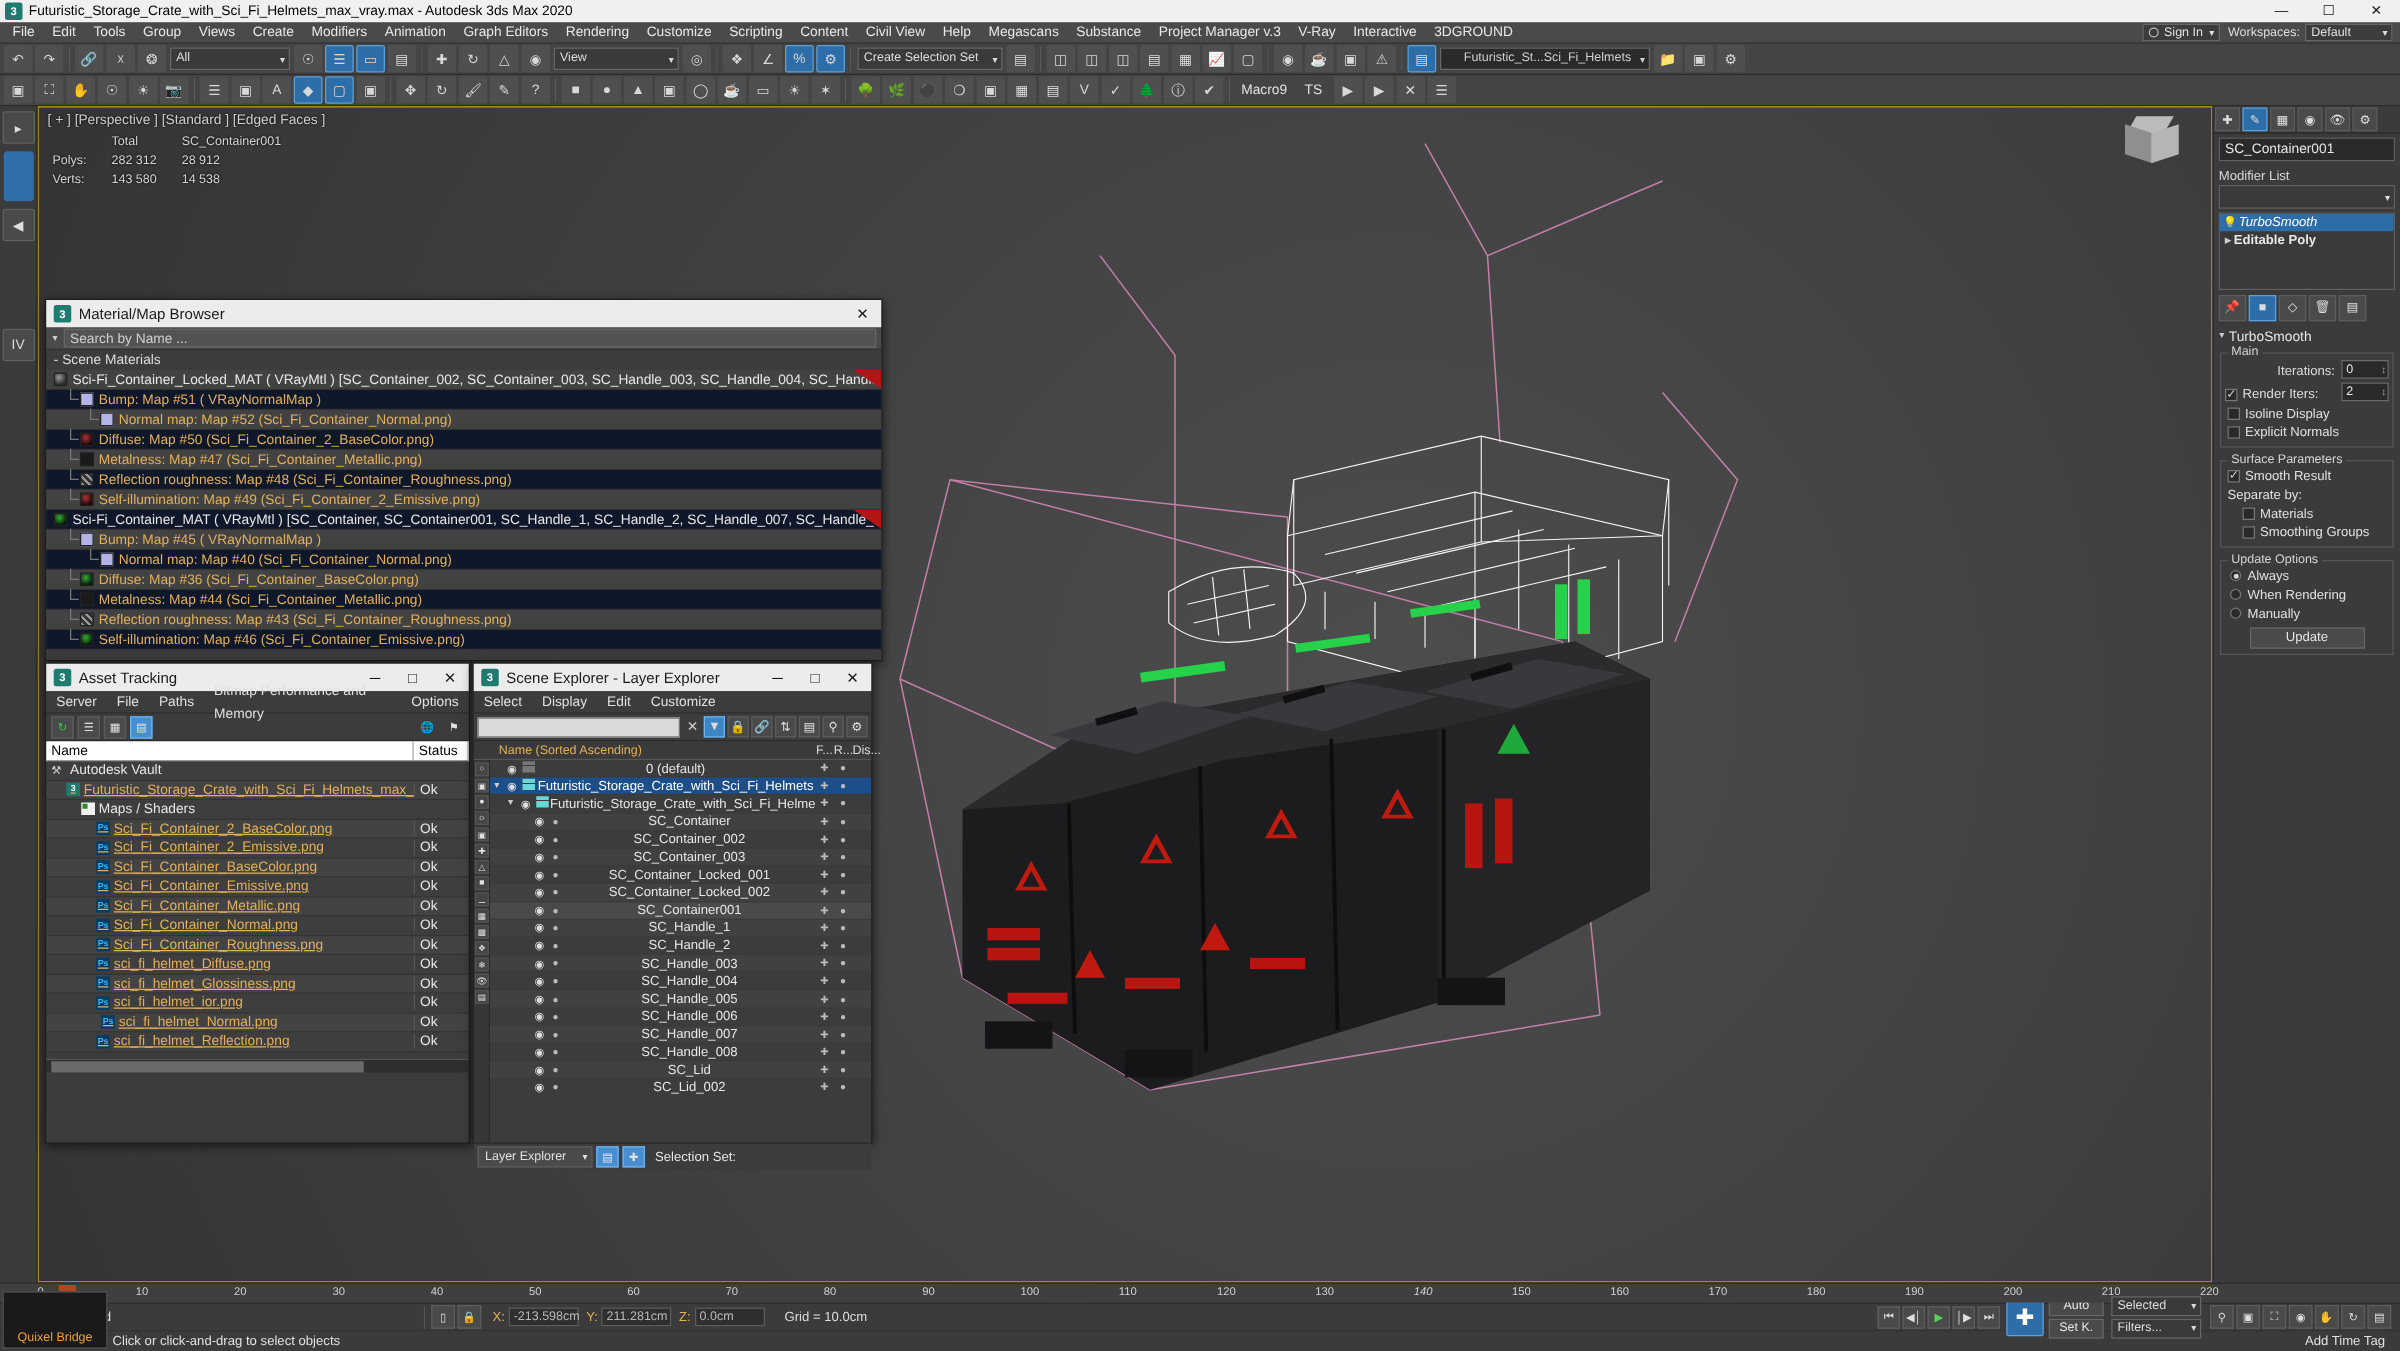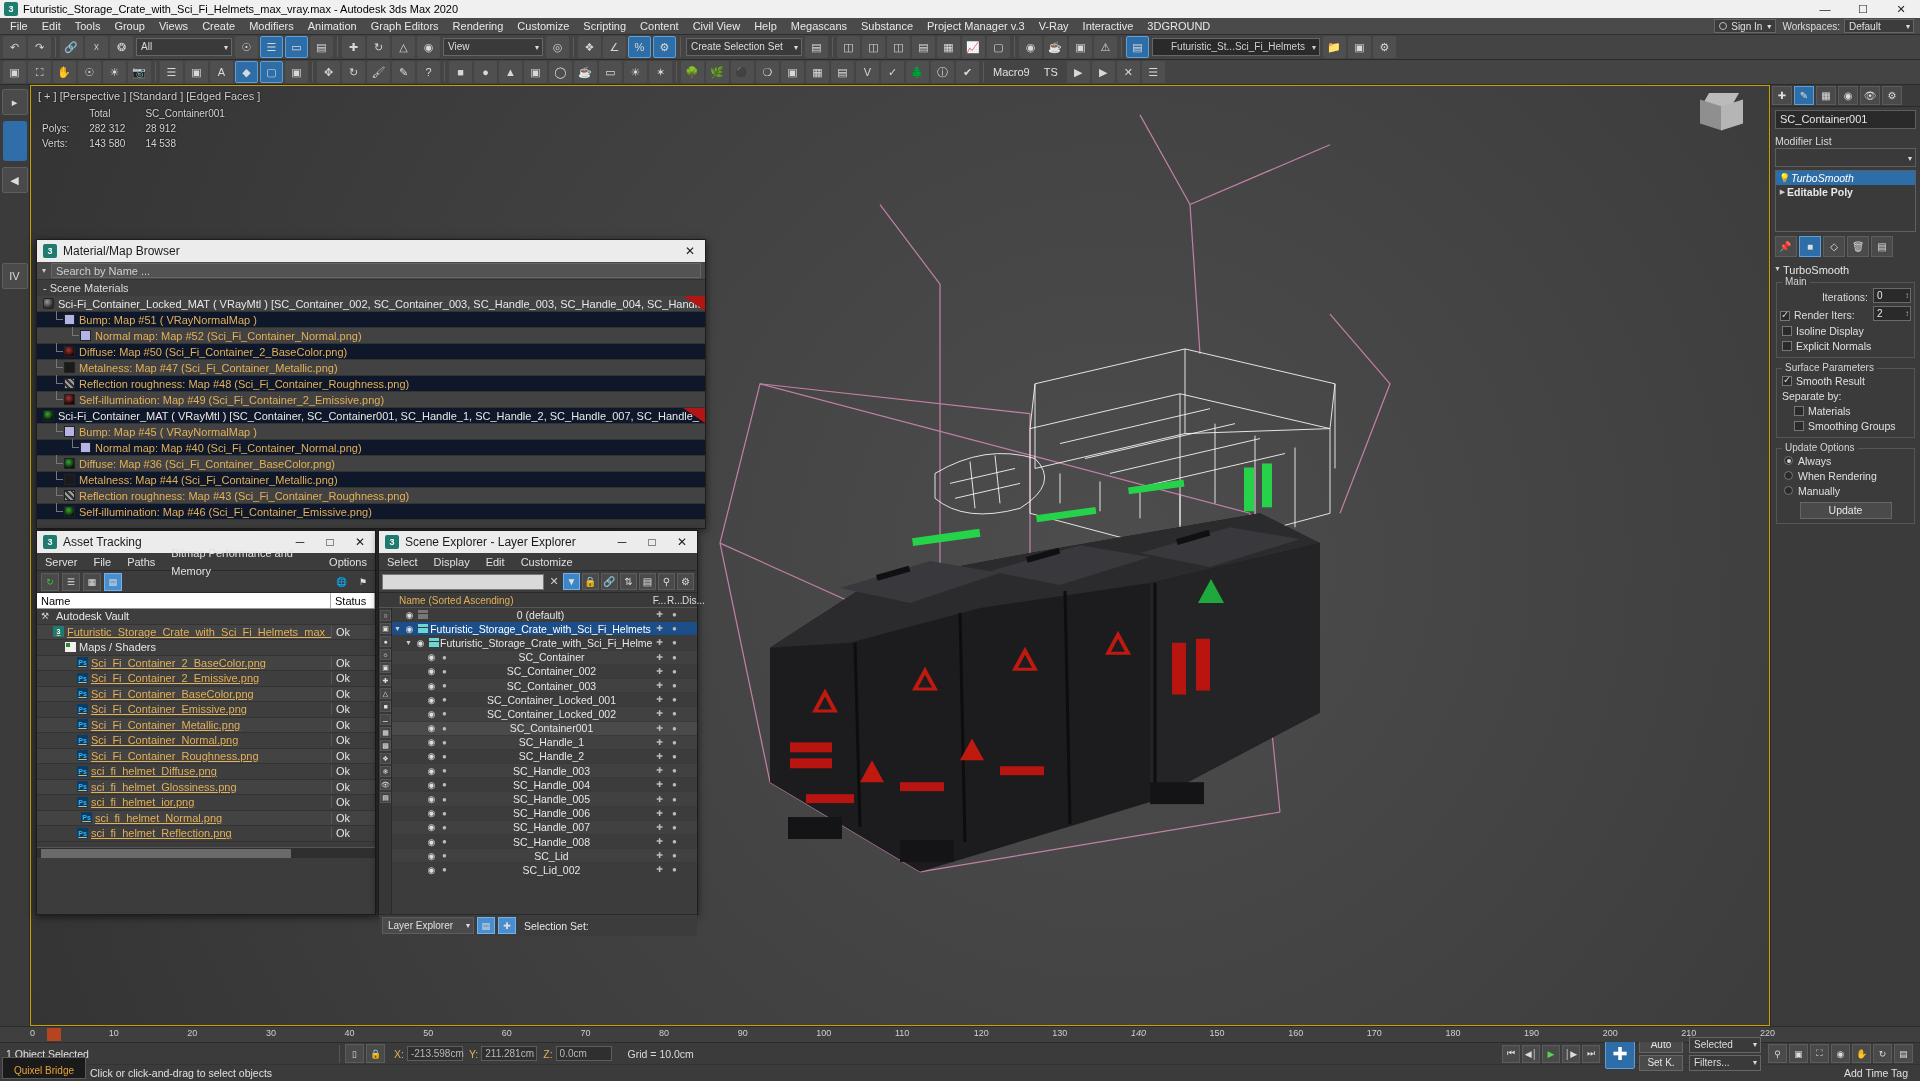--- a/index.html
+++ b/index.html
@@ -258,21 +258,21 @@
     border-top:1px solid #2b2b2b; font-size:10.5px;}
   .sb-msg { width:335px; padding-left:6px; color:#e0e0e0;}
   .sb-sep { width:1px;height:18px;background:#2b2b2b;border-right:1px solid #555;margin:0 4px;}
   .coordbox { display:flex; align-items:center; margin-right:6px;}
   .coordbox .cl { color:#e2b05a; margin-right:3px;}
   .coordbox .cf { width:56px;height:15px;background:#2f2f2f;border:1px solid #5d5d5d;
     font-size:10px;line-height:13px;padding-left:3px;color:#b9b9b9;}
   .grid-lbl { color:#dcdcdc; margin:0 10px;}
   .statusbar2 { height:17px; background:#3b3b3b; display:flex; align-items:center;
     font-size:10.5px; border-top:1px solid #333;}
-  .qbridge { width:84px;height:22px;background:#1a1a1a;border:1px solid #5a5a5a;
+  .qbridge { width:84px;height:46px;background:#1a1a1a;border:1px solid #5a5a5a;
     color:#e8a33d; font-size:10px; display:flex; align-items:flex-end;
     justify-content:center; padding-bottom:2px;}
   .anim-btn { width:18px;height:18px;margin:0 1px;background:#4a4a4a;border:1px solid #5d5d5d;
     display:flex;align-items:center;justify-content:center;font-size:9px;color:#ddd;}
   .anim-btn.play { background:#4a4a4a; color:#5ad05a;}
   .autokey { width:44px;height:16px;background:#4a4a4a;border:1px solid #666;
     font-size:10px;text-align:center;line-height:14px;color:#e6e6e6;}
   .bigplus { width:30px;height:30px;background:#2d6ea8;border:1px solid #5d9fd8;
     color:#fff;font-size:18px;display:flex;align-items:center;justify-content:center;
     border-radius:2px; margin:0 4px;}

